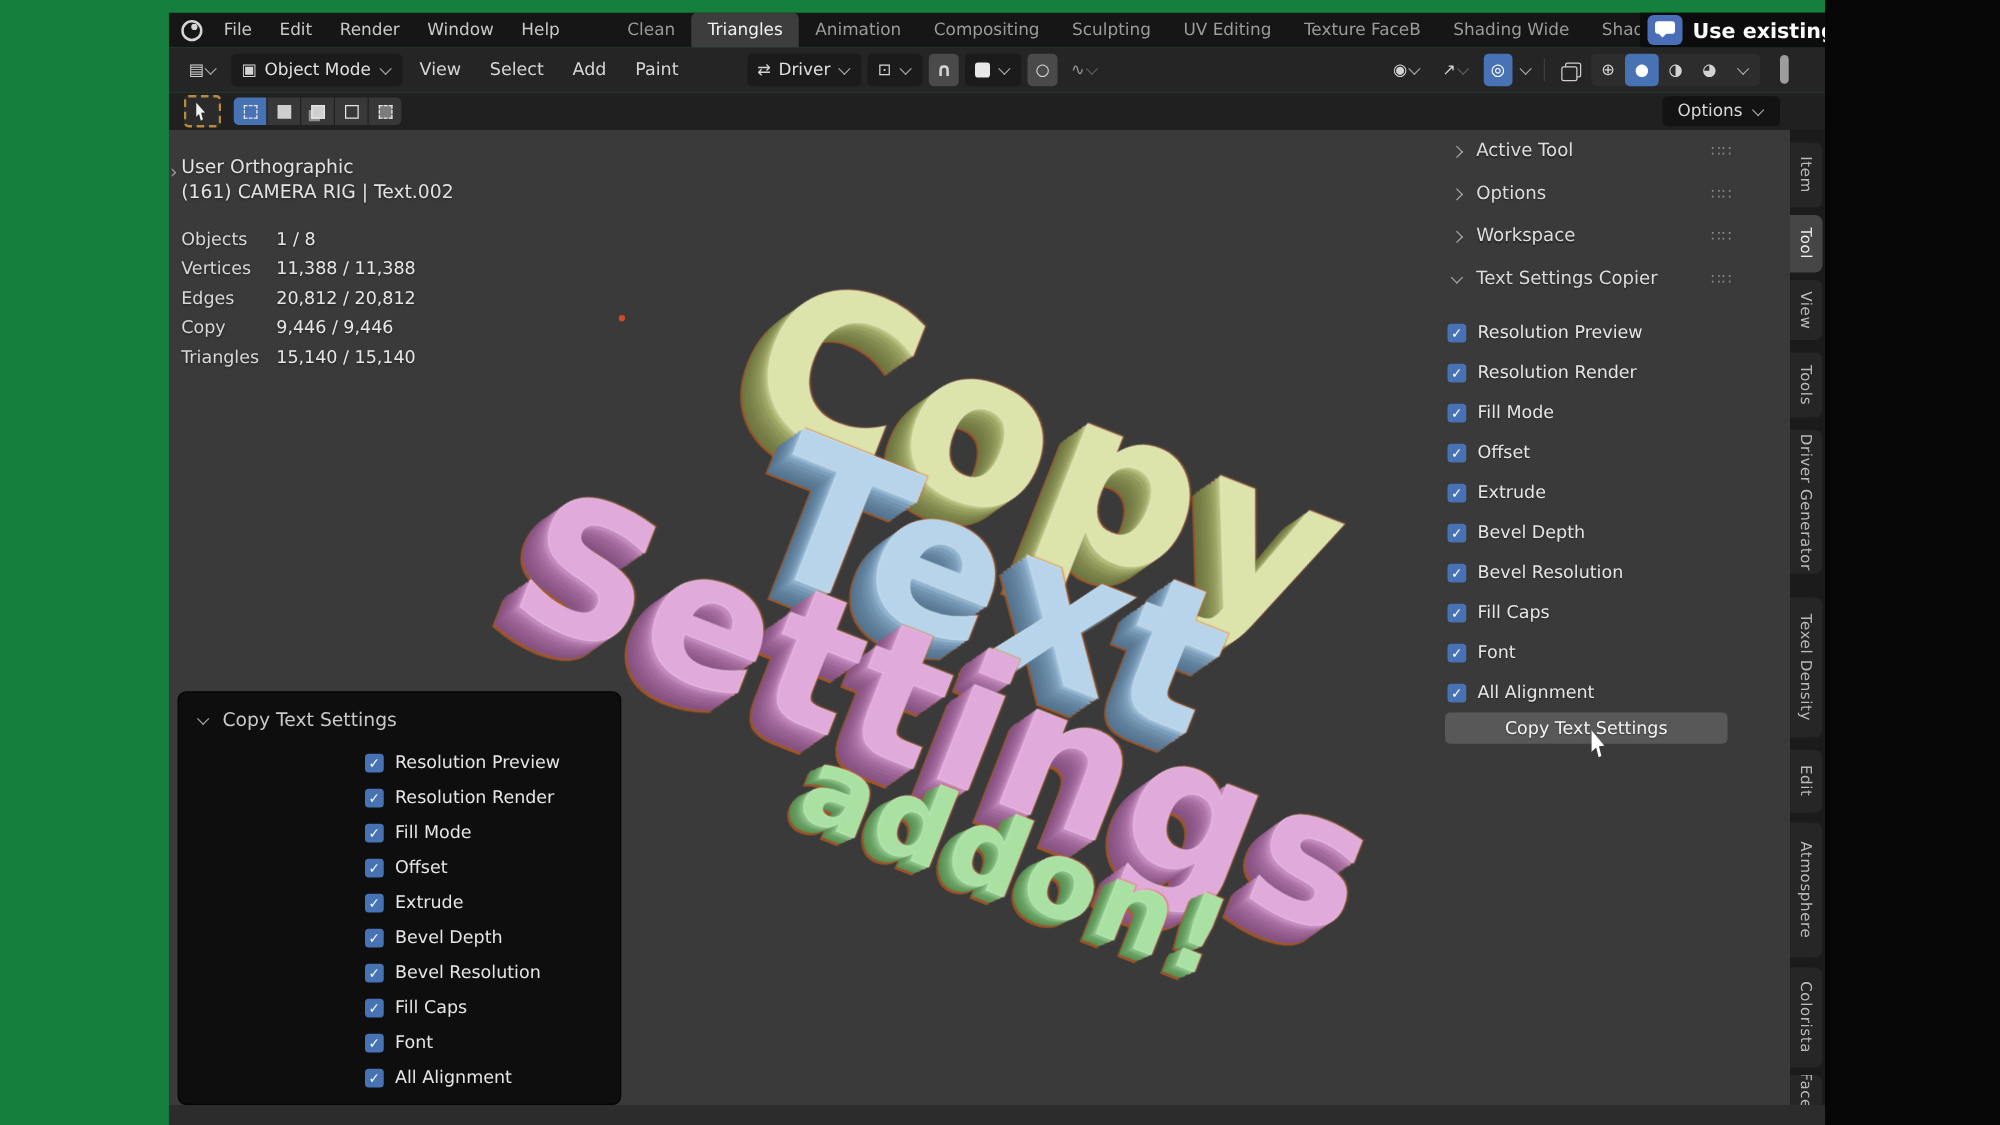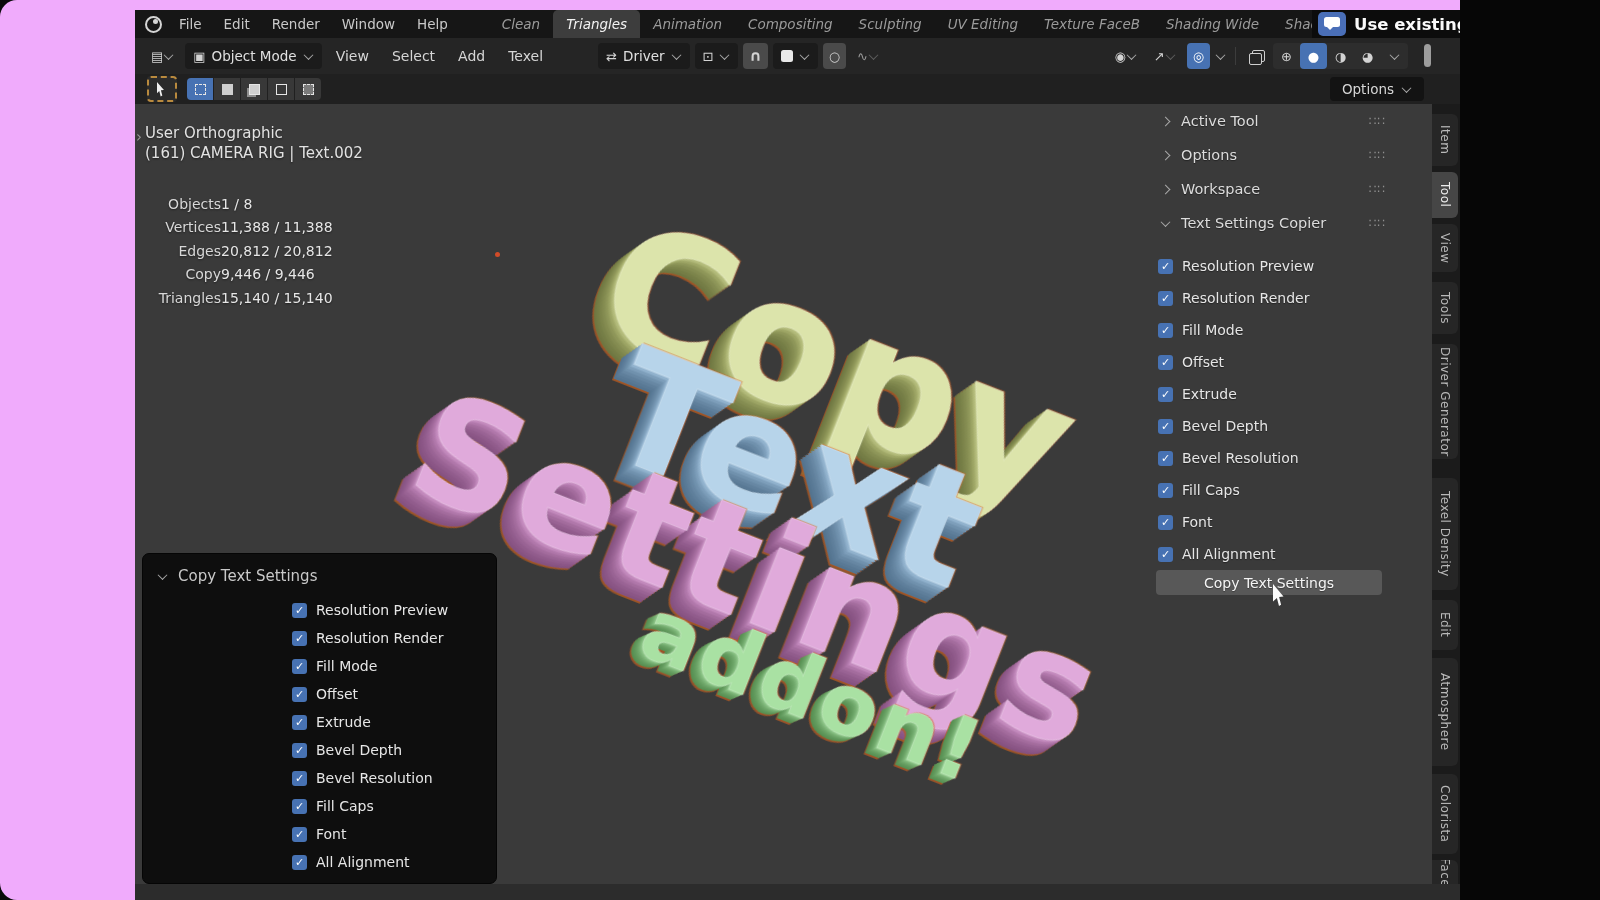--- a/index.html
+++ b/index.html
@@ -1,29 +1,29 @@
 <!DOCTYPE html>
 <html><head>
 <meta charset="utf-8">
 <style>
   * { margin:0; padding:0; box-sizing:border-box; }
   html,body { width:1600px; height:900px; background:#0a0a0a; overflow:hidden;
               font-family:"DejaVu Sans","Liberation Sans",sans-serif; }
-  .stage { position:relative; width:1600px; height:900px; background:#f0abfc;border-radius:17px; }
+  .stage { position:relative; width:1600px; height:900px; background:#15803d; }
   .right-matte { position:absolute; left:1460px; top:0; width:140px; height:900px; background:#060606; }
 
   .window { position:absolute; left:135px; top:10px; width:1325px; height:890px; overflow:hidden; }
 
   
   .topbar { position:absolute; left:0; top:0; width:1325px; height:28px; background:#161616;
             display:flex; align-items:center; padding-left:8px; }
   .logo { width:17px; height:17px; border:2.5px solid #d5d5d5; border-radius:50%; position:relative; margin:0 6px 0 2px; }
   .logo::after { content:""; position:absolute; left:6px; top:1px; width:5px; height:5px; background:#d5d5d5; border-radius:50%; }
   .menu-item { color:#c9c9c9; font-size:13.5px; padding:0 11px; line-height:28px; cursor:default; }
-  .ws-tabs { display:flex; margin-left:30px; height:28px;font-style:italic; }
+  .ws-tabs { display:flex; margin-left:30px; height:28px; }
   .ws-tab { color:#9b9b9b; font-size:13.5px; padding:0 13px; line-height:28px; white-space:nowrap; }
   .ws-tab.active { background:#3d3d3d; color:#f2f2f2; border-radius:5px 5px 0 0; }
   .tb-overlay { position:absolute; right:0; top:0; height:28px; width:148px; background:#0c0c0c;
                 display:flex; align-items:center; gap:8px; padding-left:6px; overflow:hidden; }
   .chat-btn { width:28px; height:24px; background:#4a6fb8; border-radius:5px; position:relative; flex:0 0 auto; }
   .chat-btn::before { content:""; position:absolute; left:6px; top:5px; width:16px; height:10px; background:#fff; border-radius:2.5px; }
   .chat-btn::after { content:""; position:absolute; left:8px; top:14px; border:4px solid transparent; border-top-color:#fff; }
   .tb-overlay .lbl { color:#fafafa; font-size:16.5px; font-weight:bold; white-space:nowrap; }
 
   
@@ -70,21 +70,21 @@
   .sm-ic.inv { border-style:solid; }
   .sm-ic.ints { border-style:dashed; background:rgba(207,207,207,.45); }
   .options-btn { position:absolute; right:36px; top:3px; height:24px; background:#131313; border-radius:4px;
                  display:flex; align-items:center; gap:7px; padding:0 12px; }
   .options-btn .txt { color:#d6d6d6; font-size:13.5px; }
 
   
   .vp { position:absolute; left:0; top:94px; width:1325px; height:780px; background:#3a3a3a; overflow:hidden; }
   .ov-text { position:absolute; color:#e2e2e2; font-size:15px; text-shadow:0 1px 2px rgba(0,0,0,.45); }
   .vp-toggle { position:absolute; left:1px; top:24px; color:#9a9a9a; font-size:15px; }
-  .stats { position:absolute; left:10px; top:88px;text-align:right; }
+  .stats { position:absolute; left:10px; top:76px; }
   .stat-row { display:flex; height:23.5px; align-items:center; }
   .stat-row .sl { width:76px; color:#d8d8d8; font-size:14px; text-shadow:0 1px 2px rgba(0,0,0,.45); }
   .stat-row .sv { color:#e6e6e6; font-size:14px; text-shadow:0 1px 2px rgba(0,0,0,.45); }
   .origin-dot { position:absolute; left:360px; top:148px; width:5px; height:5px; background:#d14b28; border-radius:50%; }
 
   
   .scene { position:absolute; left:235px; top:165px; width:840px; transform:rotate(21.5deg); z-index:1; }
   .sline { text-align:center; font-weight:bold; line-height:1; letter-spacing:3px; white-space:nowrap;
            -webkit-text-stroke:1px rgba(255,255,255,.22); filter:drop-shadow(1px -1px 0 rgba(205,100,40,.55)); }
   .t-copy { font-size:172px; color:#dce4ab; text-shadow:
@@ -175,21 +175,21 @@
         <span class="chev"></span>
       </div>
       <div class="pill">
         <span class="gl">▣</span>
         <span class="txt">Object Mode</span>
         <span class="chev"></span>
       </div>
       <div class="hdr-menu">View</div>
       <div class="hdr-menu">Select</div>
       <div class="hdr-menu">Add</div>
-      <div class="hdr-menu">Texel</div>
+      <div class="hdr-menu">Paint</div>
 
       <div style="width:36px"></div>
 
       <div class="pill">
         <span class="gl">⇄</span>
         <span class="txt">Driver</span>
         <span class="chev"></span>
       </div>
       <div class="pill">
         <span class="gl">⊡</span>

